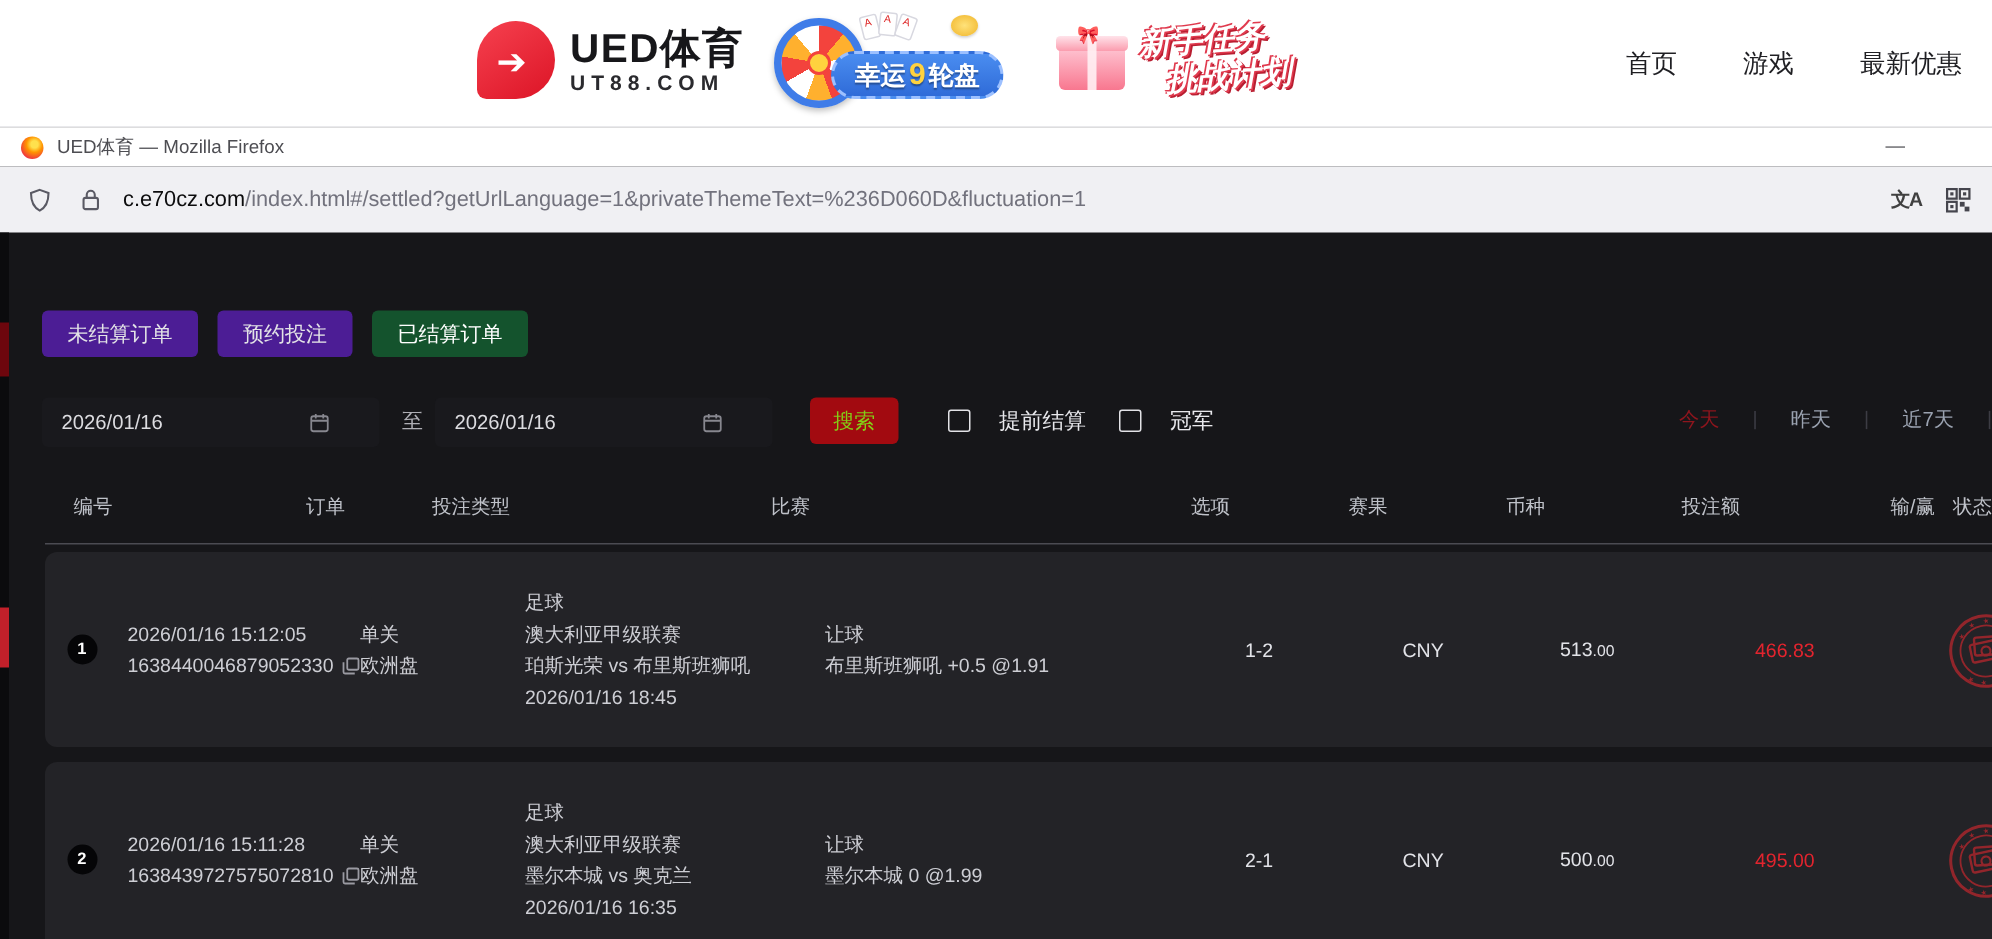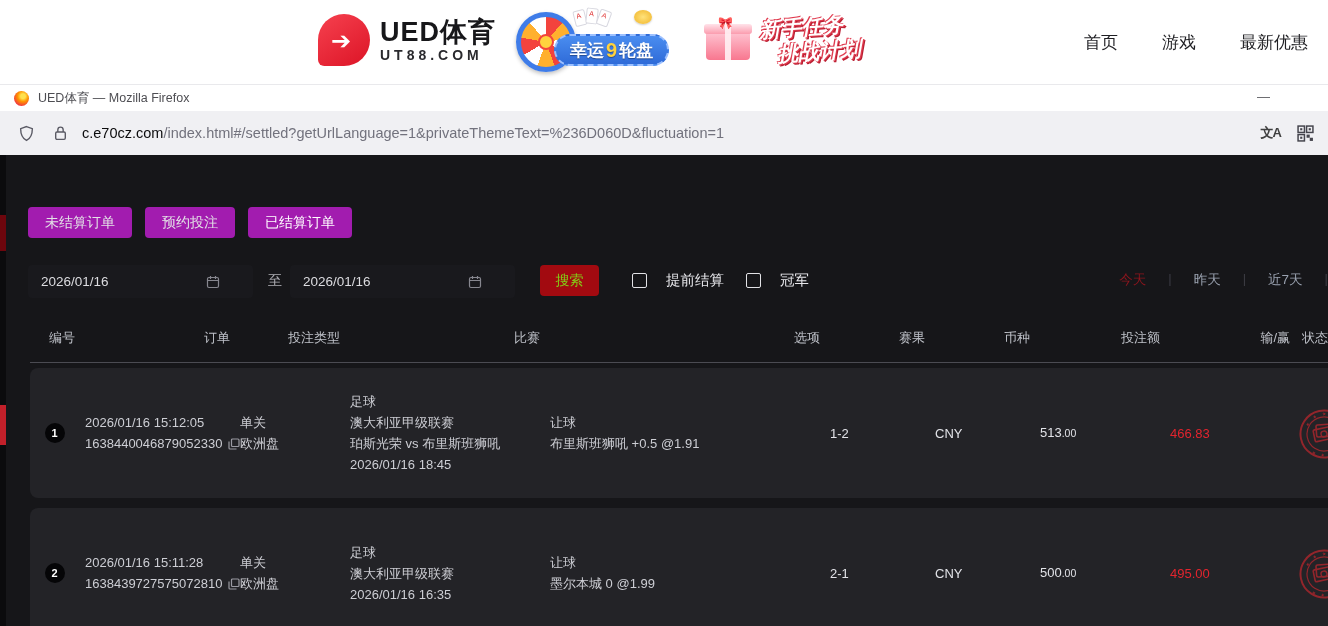--- a/index.html
+++ b/index.html
@@ -71,23 +71,23 @@
     background:
       repeating-linear-gradient(125deg, rgba(214,72,104,.22) 0 2px, rgba(20,22,48,0) 2px 6px),
       linear-gradient(90deg,#47121f 0%,#33163a 30%,#181d3c 62%,#141a36 100%);
     display:flex; align-items:center; }
   .band-title { color:#f2f2f5; font-size:15px; font-weight:700; margin-left:20px; letter-spacing:.5px;}
 
   .content { position:absolute; left:0; top:193px; width:1328px; height:433px; background:#161619; }
 
   
   .tabs { position:absolute; left:28px; top:14px; display:flex; gap:13px; }
-  .tab { height:31px; padding:0 17px; border-radius:4px; background:#a21caf; color:#e3e3e6;
+  .tab { height:31px; padding:0 17px; border-radius:4px; background:#4c1d95; color:#e3e3e6;
     font-size:14px; display:flex; align-items:center; cursor:pointer; }
-  .tab.active { background:#a21caf; color:#ffffff; }
+  .tab.active { background:#14532d; color:#ffffff; }
 
   
   .filters { position:absolute; left:28px; top:72px; width:1300px; height:33px; }
   .date-box { position:absolute; top:0; width:225px; height:33px; background:#19191d; border-radius:4px;
     display:flex; align-items:center; }
   .date-box input { background:transparent; border:none; outline:none; color:#dcdce0; font-size:13.5px;
     padding-left:13px; width:178px; font-family:inherit; }
   .cal-ic { color:#87878f; display:flex; }
   .to-label { position:absolute; left:240px; top:7px; color:#aeaeb4; font-size:14px; }
   .search-btn { position:absolute; left:512px; top:0; width:59px; height:31px; background:#a20a10; border:none;
@@ -361,20 +361,21 @@
           </span>
         </div>
       </div>
       <div class="cell">
         <div>单关</div>
         <div>欧洲盘</div>
       </div>
       <div class="cell">
         <div>足球</div>
         <div>澳大利亚甲级联赛</div>
+        <div>墨尔本城 vs 奥克兰</div>
         <div>2026/01/16 16:35</div>
       </div>
       <div class="cell">
         <div>让球</div>
         <div>墨尔本城 0 @1.99</div>
       </div>
       <div class="cell val">2-1</div>
       <div class="cell val">CNY</div>
       <div class="cell val stake"><span>500</span><span class="dec">.00</span></div>
       <div class="cell wl">495.00</div>

